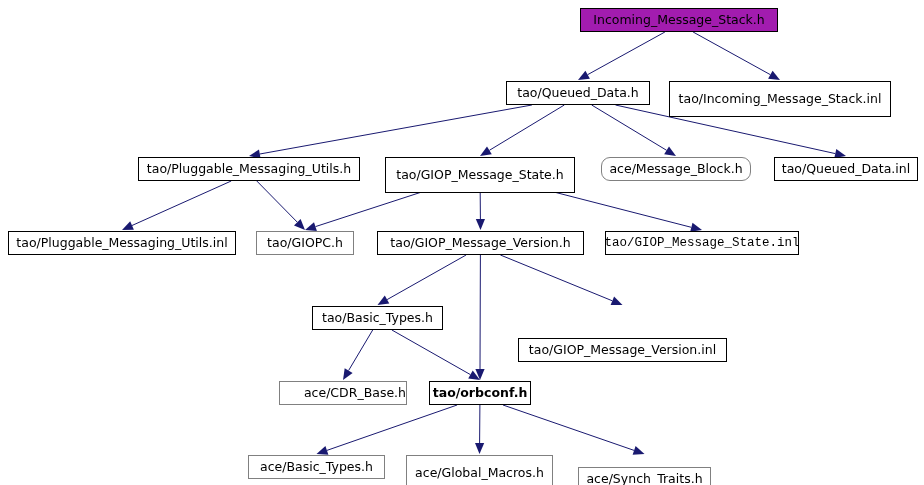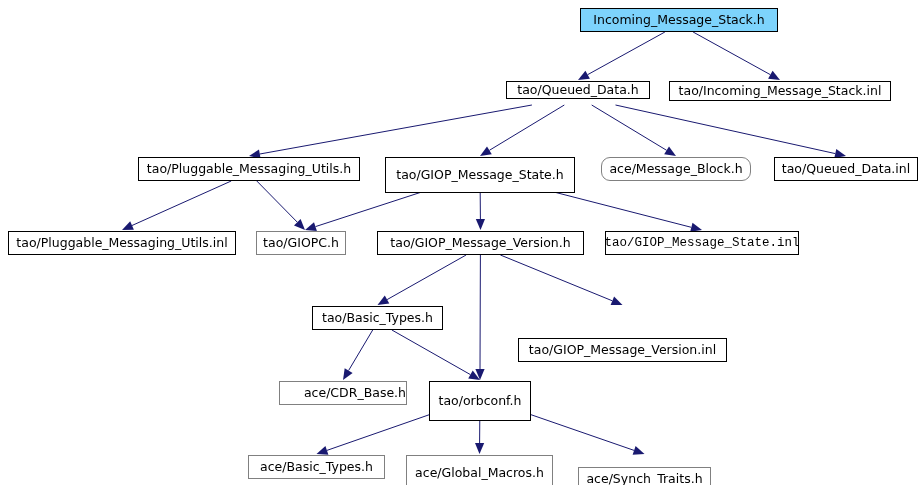--- a/index.html
+++ b/index.html
@@ -15,21 +15,21 @@
     display:flex;align-items:center;justify-content:center;
     background:#ffffff;
     border:1px solid #808080;
     font-size:12.5px;
     line-height:1;
     color:#000000;
     white-space:nowrap;
     letter-spacing:0px;
   }
   .node.solid{border:1px solid #000000;}
-  .node.root{border:1px solid #000000;background:#7dd3fc;}
+  .node.root{border:1px solid #000000;background:#a21caf;}
   .node span{display:block;transform:translateY(-0.5px);}
 </style>
 </head>
 <body>
 
 <div id="graph">
   <svg id="edges" viewBox="0 0 924 485" xmlns="http://www.w3.org/2000/svg">
       <line x1="664.9" y1="32.0" x2="587.6" y2="74.7" stroke="#191970" stroke-width="1"></line>
       <polygon points="578.0,80.0 585.4,70.7 589.9,78.7" fill="#191970"></polygon>
       <line x1="693.1" y1="32.0" x2="770.4" y2="74.7" stroke="#191970" stroke-width="1"></line>
@@ -66,60 +66,60 @@
       <polygon points="316.5,454.0 325.4,446.0 328.4,454.7" fill="#191970"></polygon>
       <line x1="479.9" y1="405.0" x2="479.6" y2="443.0" stroke="#191970" stroke-width="1"></line>
       <polygon points="479.5,454.0 475.0,443.0 484.2,443.0" fill="#191970"></polygon>
       <line x1="503.0" y1="405.0" x2="634.1" y2="450.4" stroke="#191970" stroke-width="1"></line>
       <polygon points="644.5,454.0 632.6,454.7 635.6,446.1" fill="#191970"></polygon>
     </svg>
   <div id="nodes">
       <div class="node root" style="left: 580px; top: 8px; width: 198px; height: 24px;">
         <span>Incoming_Message_Stack.h</span>
       </div>
-      <div class="node solid" style="left: 506px; top: 81px; width: 144px; height: 18px;">
+      <div class="node solid" style="left: 506px; top: 81px; width: 144px; height: 24px;">
         <span>tao/Queued_Data.h</span>
       </div>
-      <div class="node solid" style="left: 669px; top: 81px; width: 222px; height: 20px;">
+      <div class="node solid" style="left: 669px; top: 81px; width: 222px; height: 36px;">
         <span>tao/Incoming_Message_Stack.inl</span>
       </div>
       <div class="node solid" style="left: 138px; top: 157px; width: 222px; height: 24px;">
         <span>tao/Pluggable_Messaging_Utils.h</span>
       </div>
       <div class="node solid" style="left: 385px; top: 157px; width: 190px; height: 36px;">
         <span>tao/GIOP_Message_State.h</span>
       </div>
       <div class="node light" style="left: 601px; top: 157px; width: 150px; height: 24px; border-radius: 9px;">
         <span>ace/Message_Block.h</span>
       </div>
       <div class="node solid" style="left: 774px; top: 157px; width: 144px; height: 24px;">
         <span>tao/Queued_Data.inl</span>
       </div>
       <div class="node solid" style="left: 8px; top: 231px; width: 228px; height: 24px;">
         <span>tao/Pluggable_Messaging_Utils.inl</span>
       </div>
-      <div class="node light" style="left: 256px; top: 231px; width: 90px; height: 24px;">
+      <div class="node light" style="left: 256px; top: 231px; width: 98px; height: 24px;">
         <span>tao/GIOPC.h</span>
       </div>
       <div class="node solid" style="left: 377px; top: 231px; width: 207px; height: 24px;">
         <span>tao/GIOP_Message_Version.h</span>
       </div>
       <div class="node solid" style="left: 605px; top: 231px; width: 194px; height: 24px; font-family: Liberation Mono, monospace;">
         <span>tao/GIOP_Message_State.inl</span>
       </div>
       <div class="node solid" style="left: 312px; top: 306px; width: 131px; height: 24px;">
         <span>tao/Basic_Types.h</span>
       </div>
       <div class="node solid" style="left: 518px; top: 306px; width: 209px; height: 24px; margin-top: 32px;">
         <span>tao/GIOP_Message_Version.inl</span>
       </div>
       <div class="node light" style="left: 279px; top: 381px; width: 128px; height: 24px; justify-content: flex-end;">
         <span>ace/CDR_Base.h</span>
       </div>
-      <div class="node solid" style="left: 429px; top: 381px; width: 102px; height: 40px;">
+      <div class="node solid" style="left: 429px; top: 381px; width: 102px; height: 24px; font-weight: bold;">
         <span>tao/orbconf.h</span>
       </div>
       <div class="node light" style="left: 248px; top: 455px; width: 137px; height: 24px;">
         <span>ace/Basic_Types.h</span>
       </div>
       <div class="node light" style="left: 406px; top: 455px; width: 147px; height: 36px;">
         <span>ace/Global_Macros.h</span>
       </div>
       <div class="node light" style="left: 578px; top: 455px; width: 133px; height: 24px; margin-top: 12px;">
         <span>ace/Synch_Traits.h</span>

